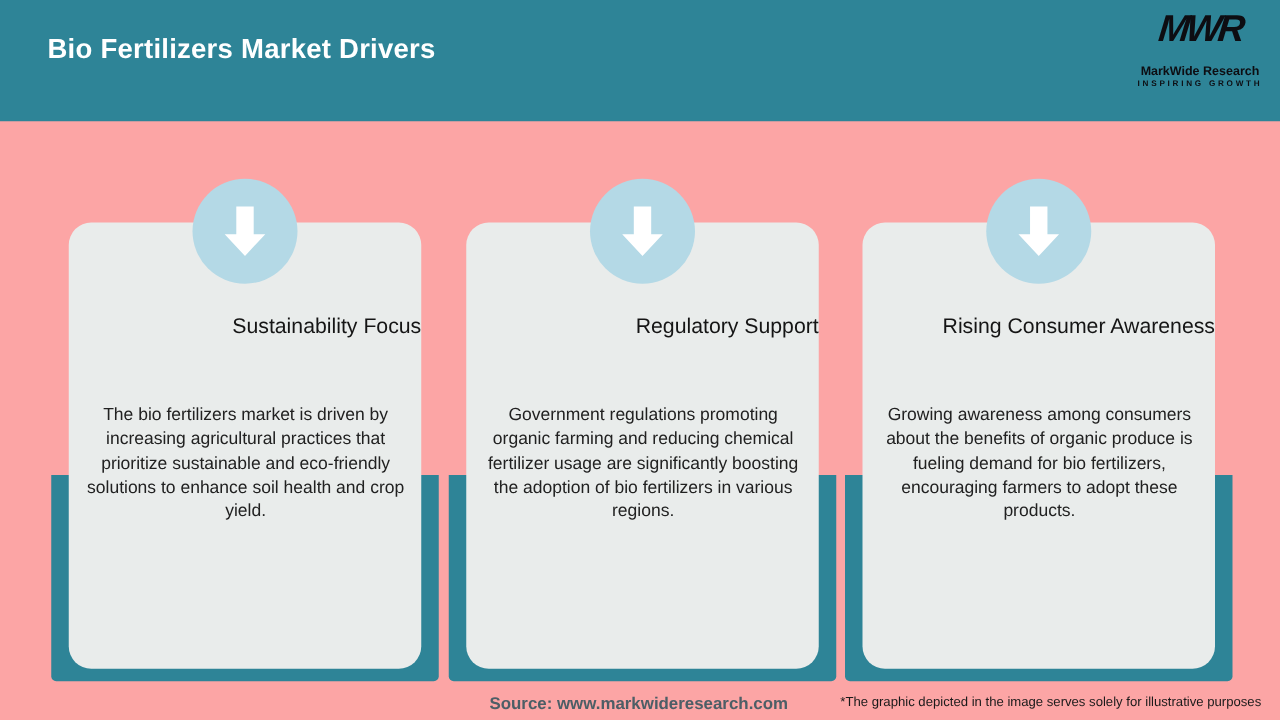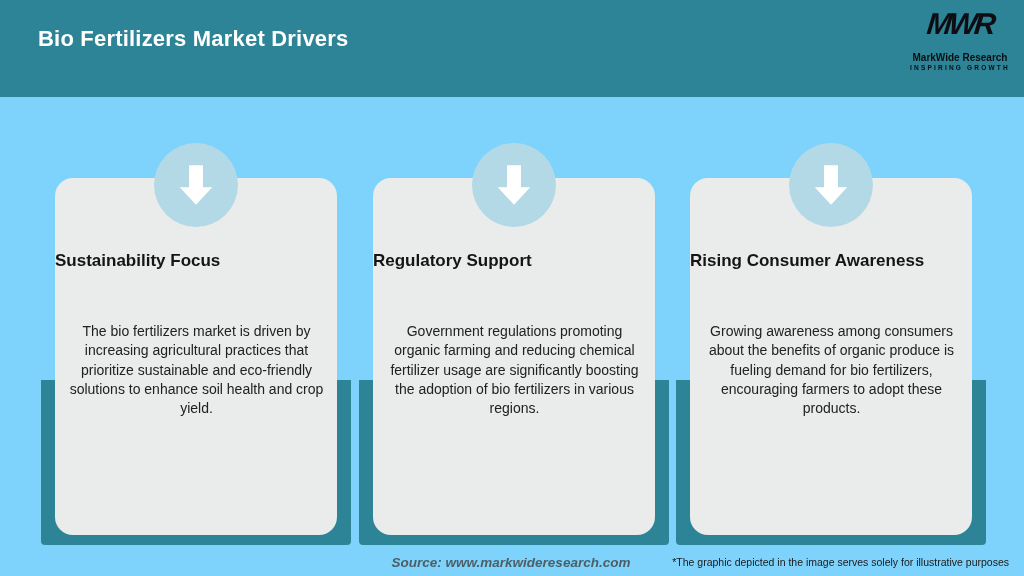--- a/index.html
+++ b/index.html
@@ -2,21 +2,21 @@
 <html><head>
 <meta charset="utf-8">
 <style>
   * { margin: 0; padding: 0; box-sizing: border-box; }
   html, body { background: #ffffff; }
   body { font-family: "Liberation Sans", sans-serif; }
   .page {
     position: relative;
     width: 1024px;
     height: 576px;
-    background: #7dd3fc;
+    background: #fca5a5;
     overflow: hidden;
   }
 
   
   .topbar {
     position: absolute;
     left: 0; top: 0;
     width: 1024px; height: 97px;
     background: #2e8497;
   }
@@ -79,23 +79,23 @@
     position: absolute;
     left: 14px; top: 35px; 
     width: 282px; height: 357px; 
     background: #e9eceb;
     border-radius: 18px;
   }
   .card-title {
     position: absolute;
     left: 0; right: 0;
     top: 73px;
-    text-align: left;
+    text-align: right;
     font-size: 17px;
-    font-weight: bold;
+    font-weight: normal;
     color: #151515;
   }
   .card-body {
     position: absolute;
     left: 11px; right: 10px;
     top: 144px;
     font-size: 14px;
     line-height: 1.38;
     color: #212121;
     text-align: center;
@@ -115,21 +115,20 @@
 
   
   .source-line {
     position: absolute;
     left: 340px; top: 555px;
     width: 342px;
     text-align: center;
     font-size: 13.5px;
     font-weight: bold;
     color: #4d5e66;
-    font-style: italic;
   }
   .disclaimer {
     position: absolute;
     right: 15px; top: 556px;
     font-size: 10.5px;
     color: #1a1a1a;
   }
 </style>
 </head>
 <body>

